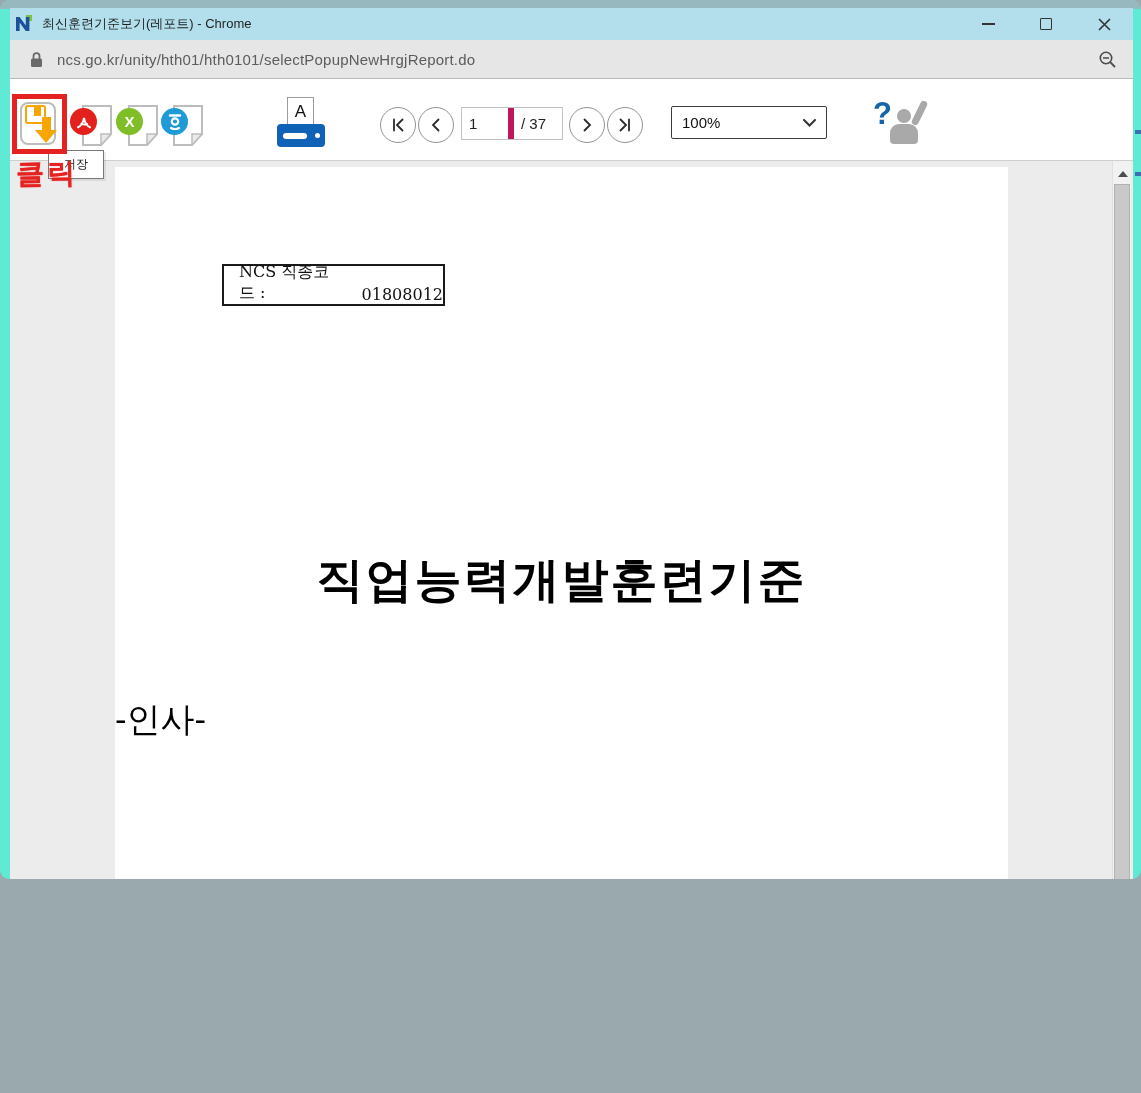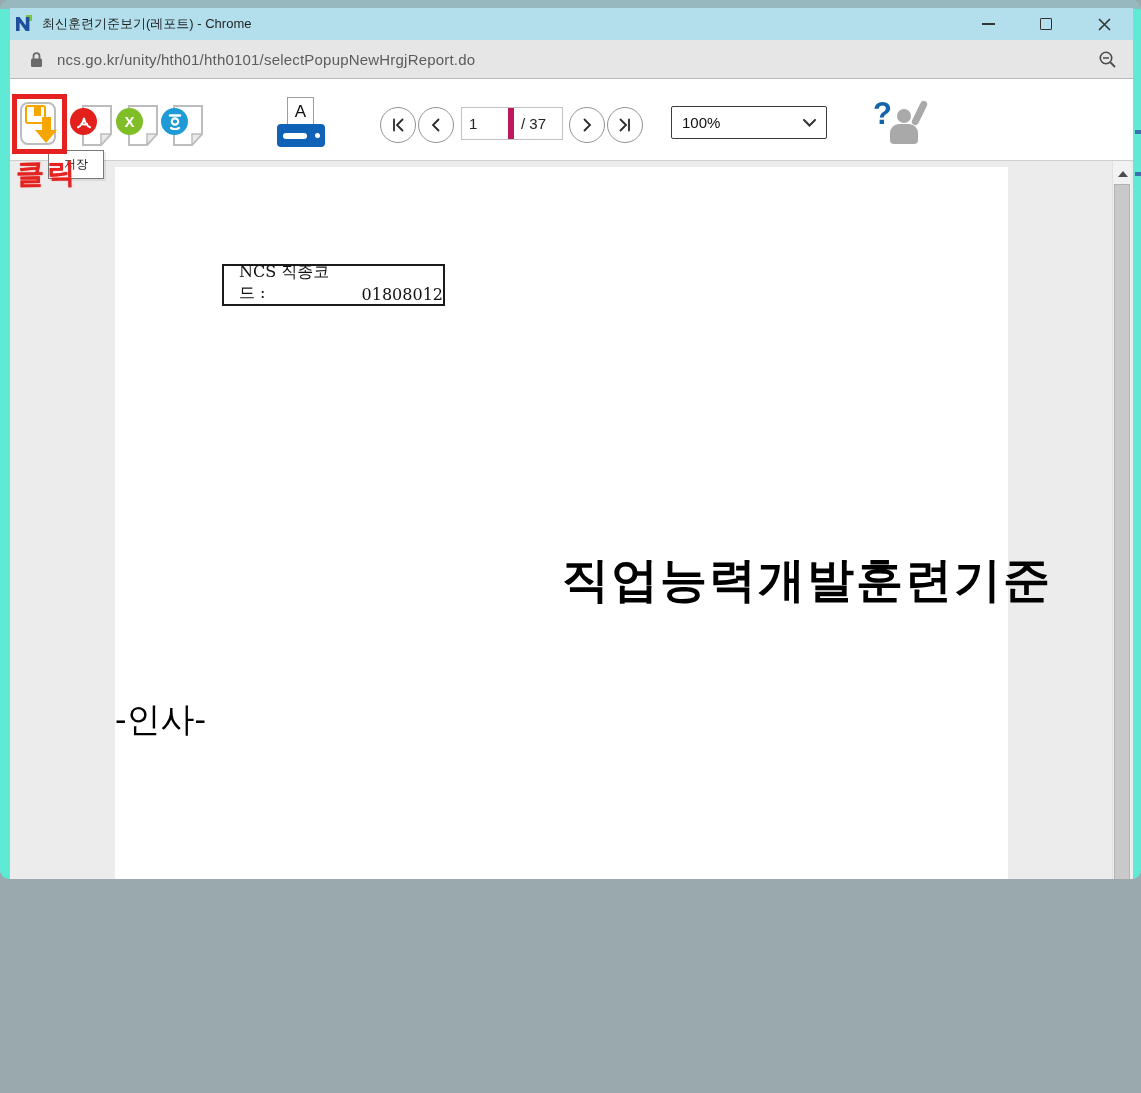--- a/index.html
+++ b/index.html
@@ -96,23 +96,23 @@
   
   .viewer { position:absolute; left:0; top:153px; width:100%; height:812px;
             background:#ececec; overflow:hidden; }
   .doc-page { position:absolute; left:105px; top:6px; width:893px; height:806px; background:#ffffff; }
 
   .code-box { position:absolute; left:107px; top:97px; width:223px; height:42px;
               border:2px solid #1a1a1a; display:flex; align-items:flex-end; padding-left:15px;
               font-family:"DejaVu Serif", serif; font-size:16px; color:#111; }
   .code-box .val { margin-left:30px; }
 
-  .doc-title { position:absolute; left:0; top:382px; width:100%; text-align:right;
+  .doc-title { position:absolute; left:0; top:382px; width:100%; text-align:center;
                font-family:"DejaVu Serif", serif; font-weight:bold; font-size:47px;
-               letter-spacing:2px; color:#000;margin-left:44px; }
+               letter-spacing:2px; color:#000; }
   .doc-subtitle { position:absolute; left:0; top:530px; width:100%; 
                   font-family:"DejaVu Serif", serif; font-size:34px; color:#000; }
 
   
   .scrollbar { position:absolute; left:1102px; top:0; width:19px; height:812px;
                background:#f2f2f2; border-left:1px solid #e0e0e0; }
   .sb-up, .sb-down { position:absolute; left:0; width:19px; height:17px; display:flex;
                      align-items:center; justify-content:center; }
   .sb-up { top:4px; } .sb-down { bottom:4px; }
   .tri-up { width:0; height:0; border-left:5px solid transparent; border-right:5px solid transparent;

